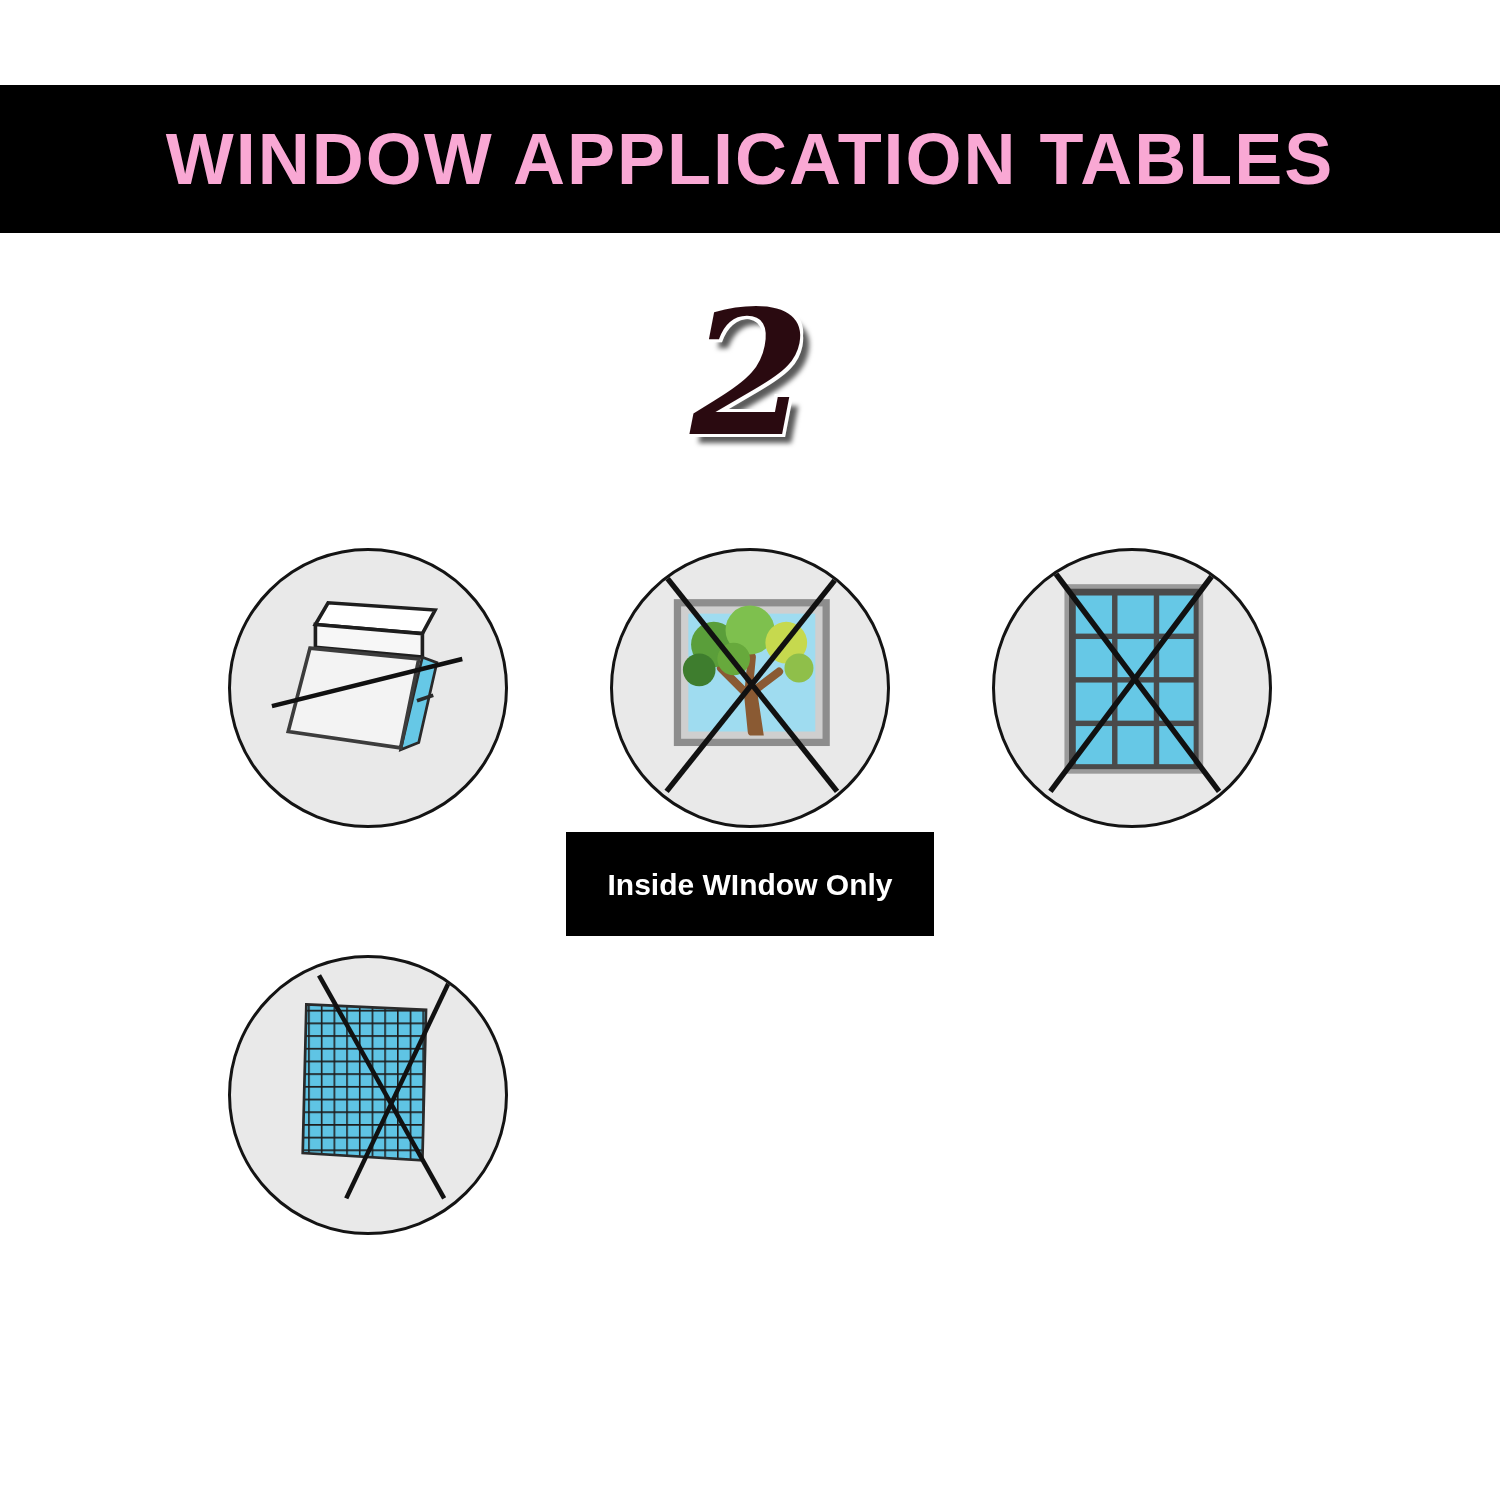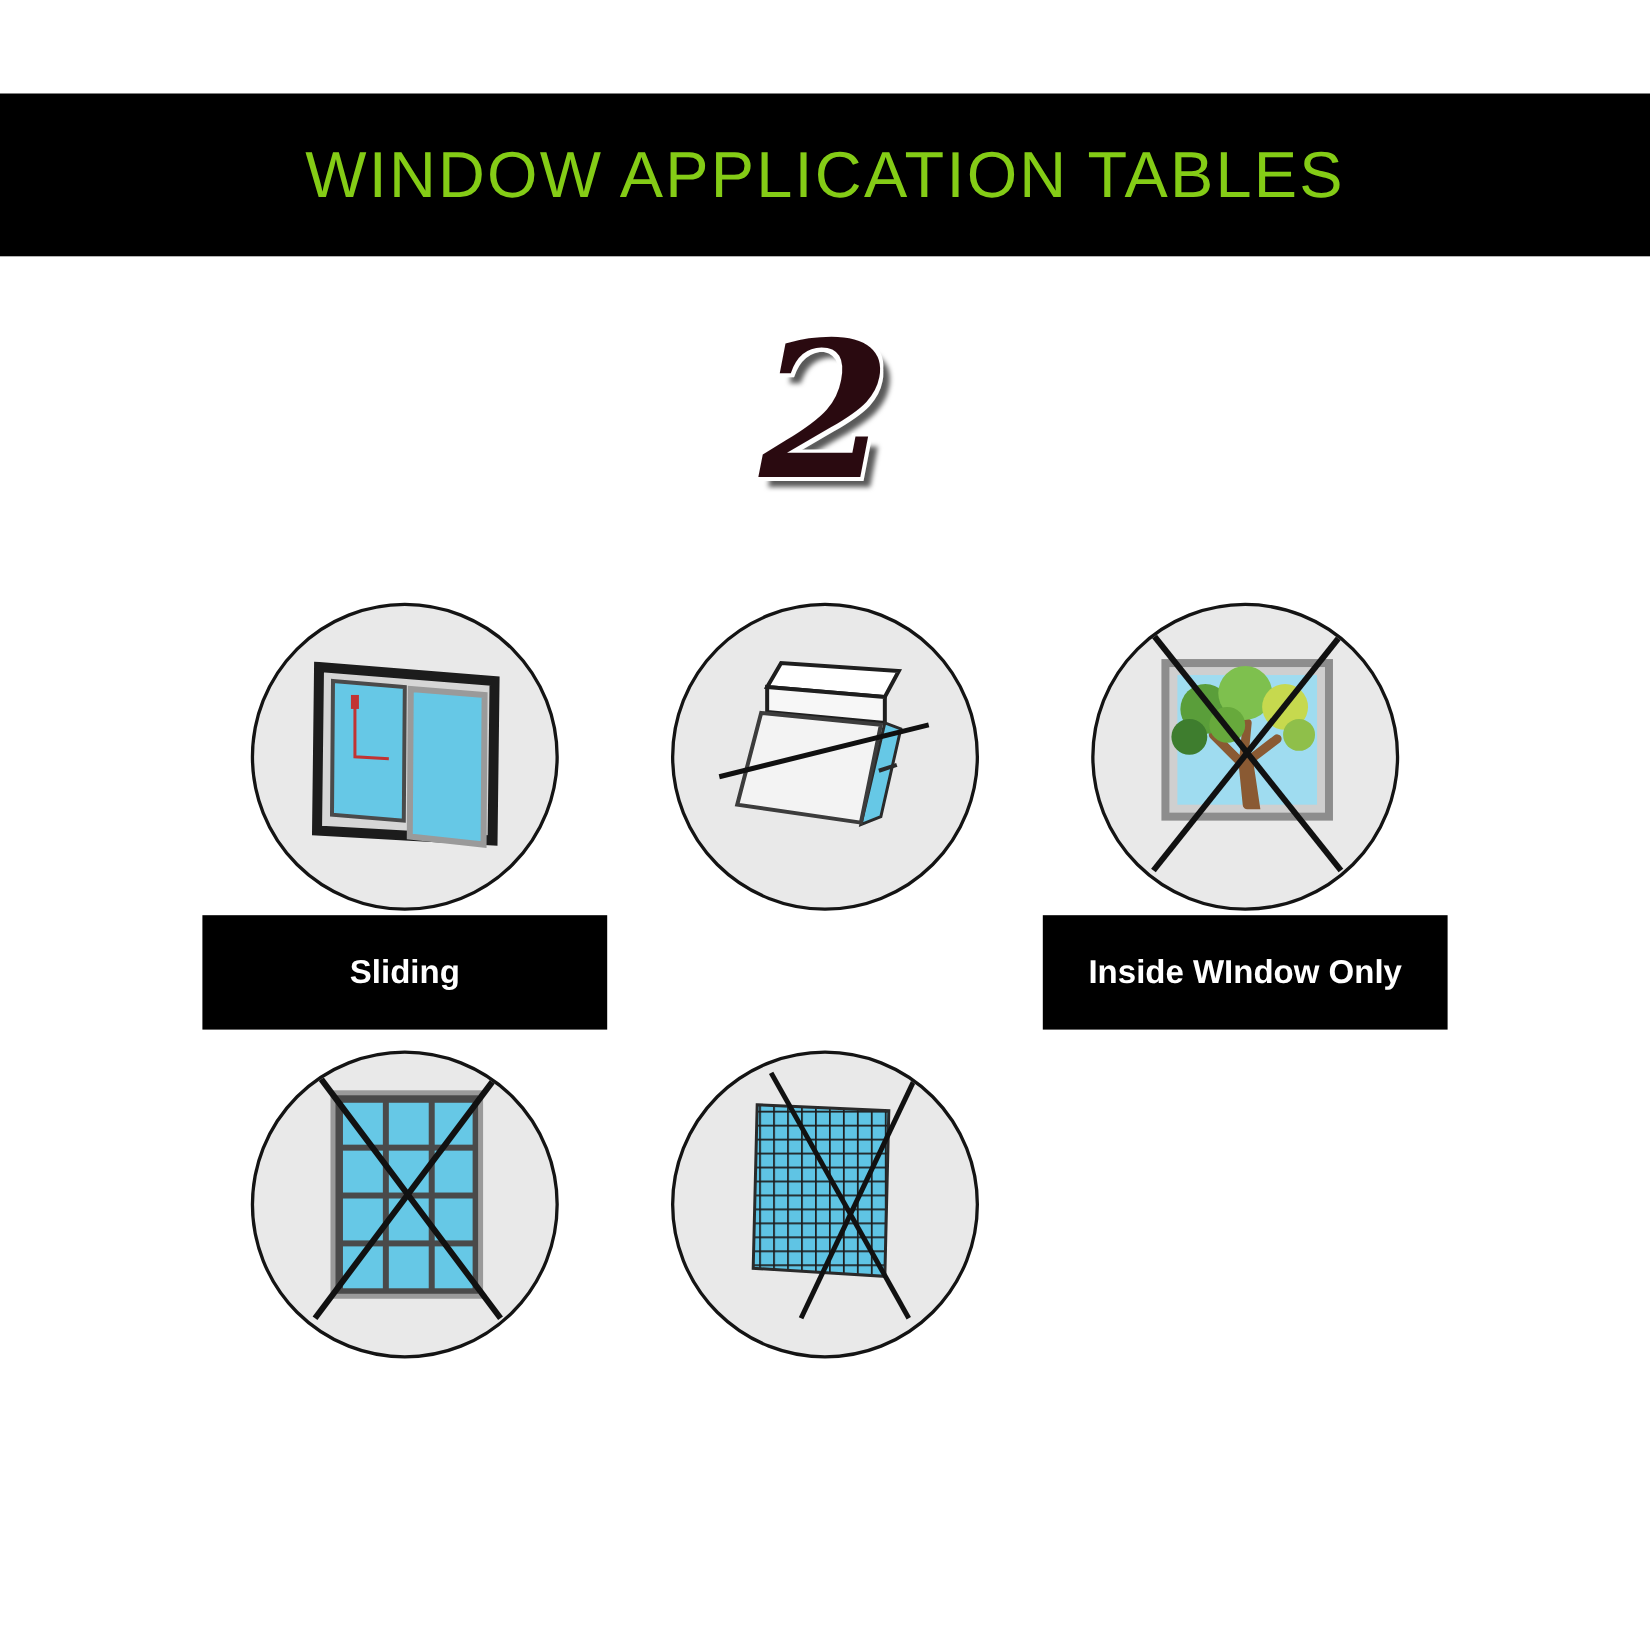--- a/index.html
+++ b/index.html
@@ -5,21 +5,21 @@
   html,body{margin:0;padding:0;}
   body{
     width:1500px;height:1500px;position:relative;background:#ffffff;
     font-family:"Liberation Sans", sans-serif;overflow:hidden;
   }
   .banner{
     position:absolute;top:85px;left:0;width:1500px;height:148px;
     background:#000;display:flex;align-items:center;justify-content:center;
   }
   .banner-title{
-    color:#84cc16;font-size:59px;font-weight:400;letter-spacing:2px;margin:0;
+    color:#f9a8d4;font-size:72px;font-weight:700;letter-spacing:2px;margin:0;
     white-space:nowrap;
   }
   .big-number{
     position:absolute;top:288px;left:0;width:1500px;text-align:center;
     font-family:"DejaVu Serif", serif;font-style:italic;font-weight:bold;
     font-size:172px;line-height:1;color:#2a0a10;
     text-shadow:
       -3px -3px 0 #fff, 3px -3px 0 #fff, -3px 3px 0 #fff, 3px 3px 0 #fff,
       9px 9px 5px rgba(0,0,0,0.65);
   }
@@ -49,34 +49,20 @@
 <body>
 
 <div class="banner">
   <h1 class="banner-title">WINDOW APPLICATION TABLES</h1>
 </div>
 
 <div class="big-number">2</div>
 
 <div class="grid">
 
-  <div class="cell">
-    <div class="circle">
-      <svg viewBox="0 0 300 300">
-        <polygon points="64,60 240,74 238,234 62,224" fill="#d6d6d6" stroke="#1c1c1c" stroke-width="10"></polygon>
-        <polygon points="78,74 150,80 149,214 77,208" fill="#66c8e6" stroke="#4a4a4a" stroke-width="4"></polygon>
-        <polygon points="156,82 230,88 229,238 155,230" fill="#66c8e6" stroke="#9a9a9a" stroke-width="6"></polygon>
-        <path d="M100,92 L100,150 L134,152" fill="none" stroke="#c23333" stroke-width="3"></path>
-        <rect x="96" y="88" width="8" height="14" fill="#c23333"></rect>
-      </svg>
-    </div>
-    <div class="bar">
-      <span>Sliding</span>
-    </div>
-  </div>
 
 
   <div class="cell">
     <div class="circle">
       <svg viewBox="0 0 300 300">
         <polygon points="92,80 210,90 224,64 106,56" fill="#ffffff" stroke="#1e1e1e" stroke-width="4"></polygon>
         <polygon points="92,80 210,90 210,116 92,105" fill="#f7f7f7" stroke="#1e1e1e" stroke-width="4"></polygon>
         <polygon points="210,116 226,122 206,210 186,218" fill="#66c8e6" stroke="#2a2a2a" stroke-width="3"></polygon>
         <polygon points="86,106 206,118 186,216 62,198" fill="#f3f3f3" stroke="#3c3c3c" stroke-width="4"></polygon>
         <line x1="44" y1="170" x2="254" y2="118" stroke="#101010" stroke-width="5"></line>

